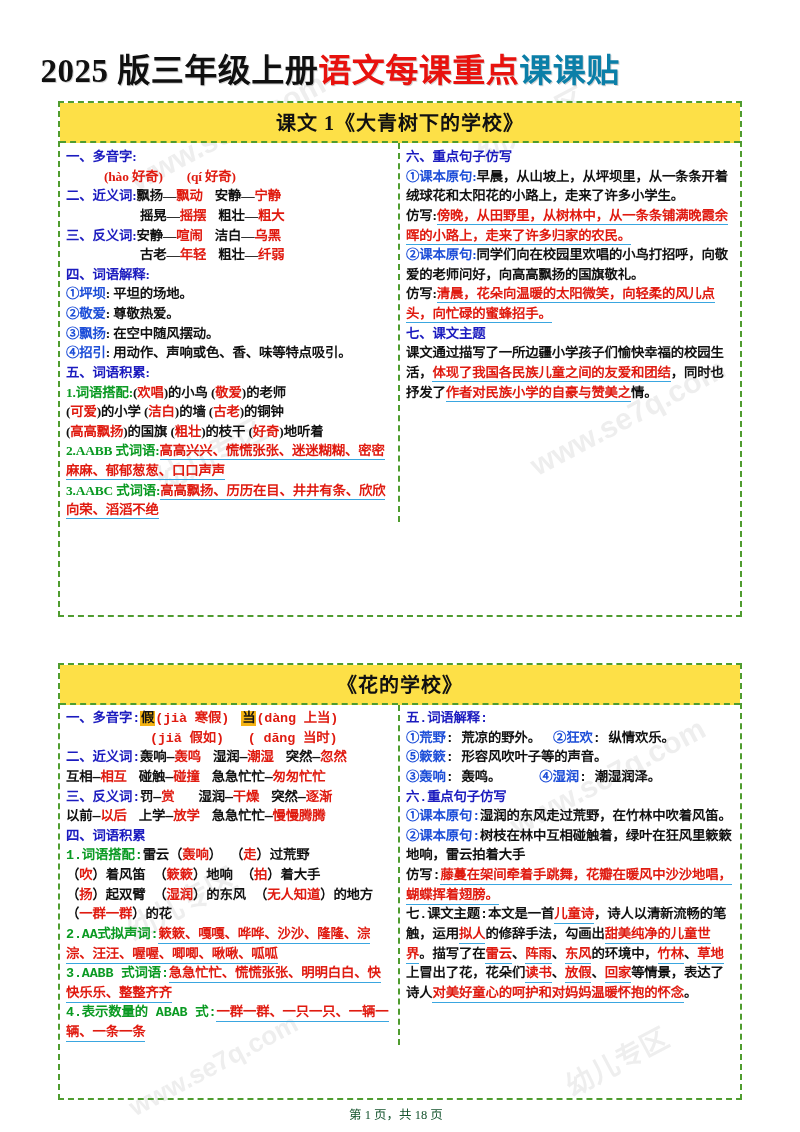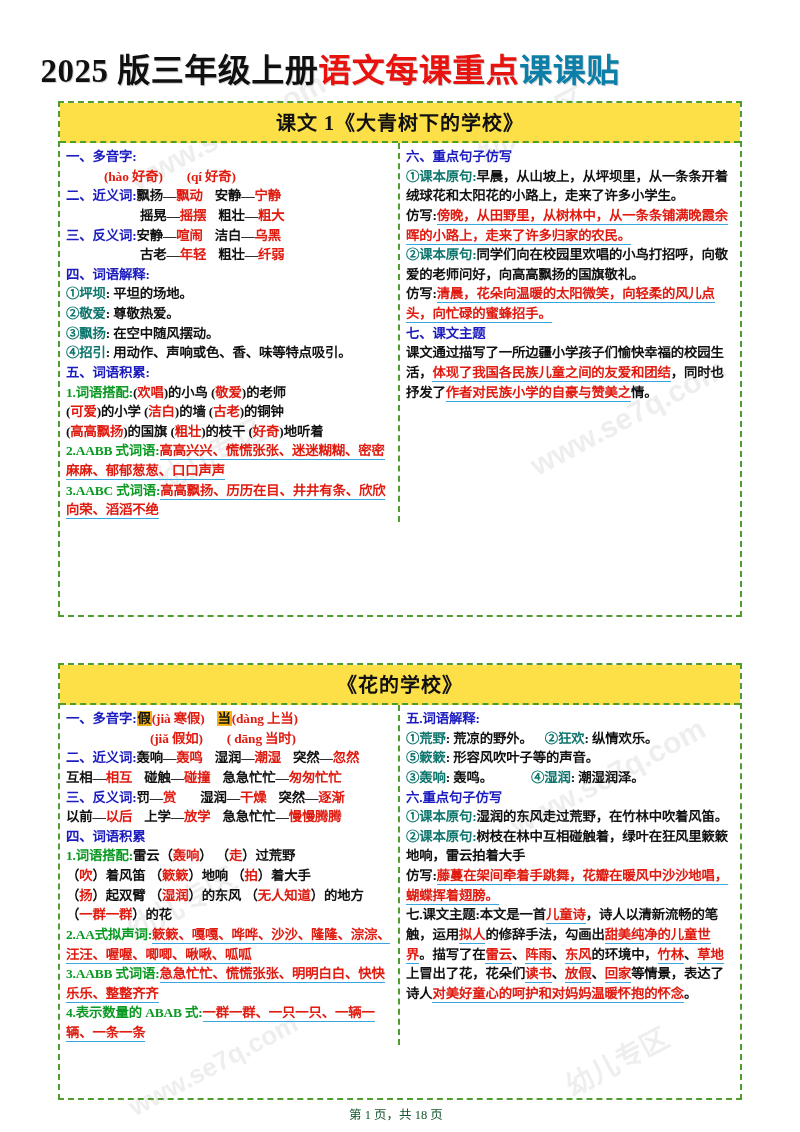--- a/index.html
+++ b/index.html
@@ -26,41 +26,41 @@
   .t-black{color:#101010;}
   .t-red{color:#e8120e;}
   .t-teal{color:#0b7fa8;}
   
   .sec{
     position:absolute;left:58px;width:684px;
     border:2px dashed #4f9c2f;background:transparent;z-index:8;
     box-sizing:border-box;
   }
   #sec1{top:101px;height:516px;}
-  #sec2{top:663px;height:437px;}
+  #sec2{top:663px;height:437px;font-family:Liberation Mono, monospace;}
   .sec-head{
     background:#fde047;border-bottom:2px dashed #4f9c2f;
     text-align:center;font-size:20px;font-weight:700;color:#111;
     padding:4px 0 5px;letter-spacing:1px;
   }
   .cols{display:flex;align-items:stretch;}
   .col{box-sizing:border-box;padding:4px 5px 2px 6px;}
   .col-l{width:50%;border-right:2px dashed #4f9c2f;}
   .col-r{width:50%;}
   
   .ln{
     font-size:13.4px;line-height:1.465;color:#111;
     font-weight:700;white-space:normal;margin:0;
     letter-spacing:-.15px;
   }
   
   .blue{color:#1b1bbf;}
   .red{color:#e01b10;}
   .green{color:#0a9a22;}
-  .purple{color:#0f766e;}
+  .purple{color:#1d4ed8;}
   .black{color:#111;}
   
   .u{
     border-bottom:1.4px solid #3aa6e0;
     padding-bottom:1px;
   }
   
   .hl{background:#f5b313;padding:0 1px;color:#111;}
   .sp{display:inline-block;width:12px;}
   .sp2{display:inline-block;width:24px;}

